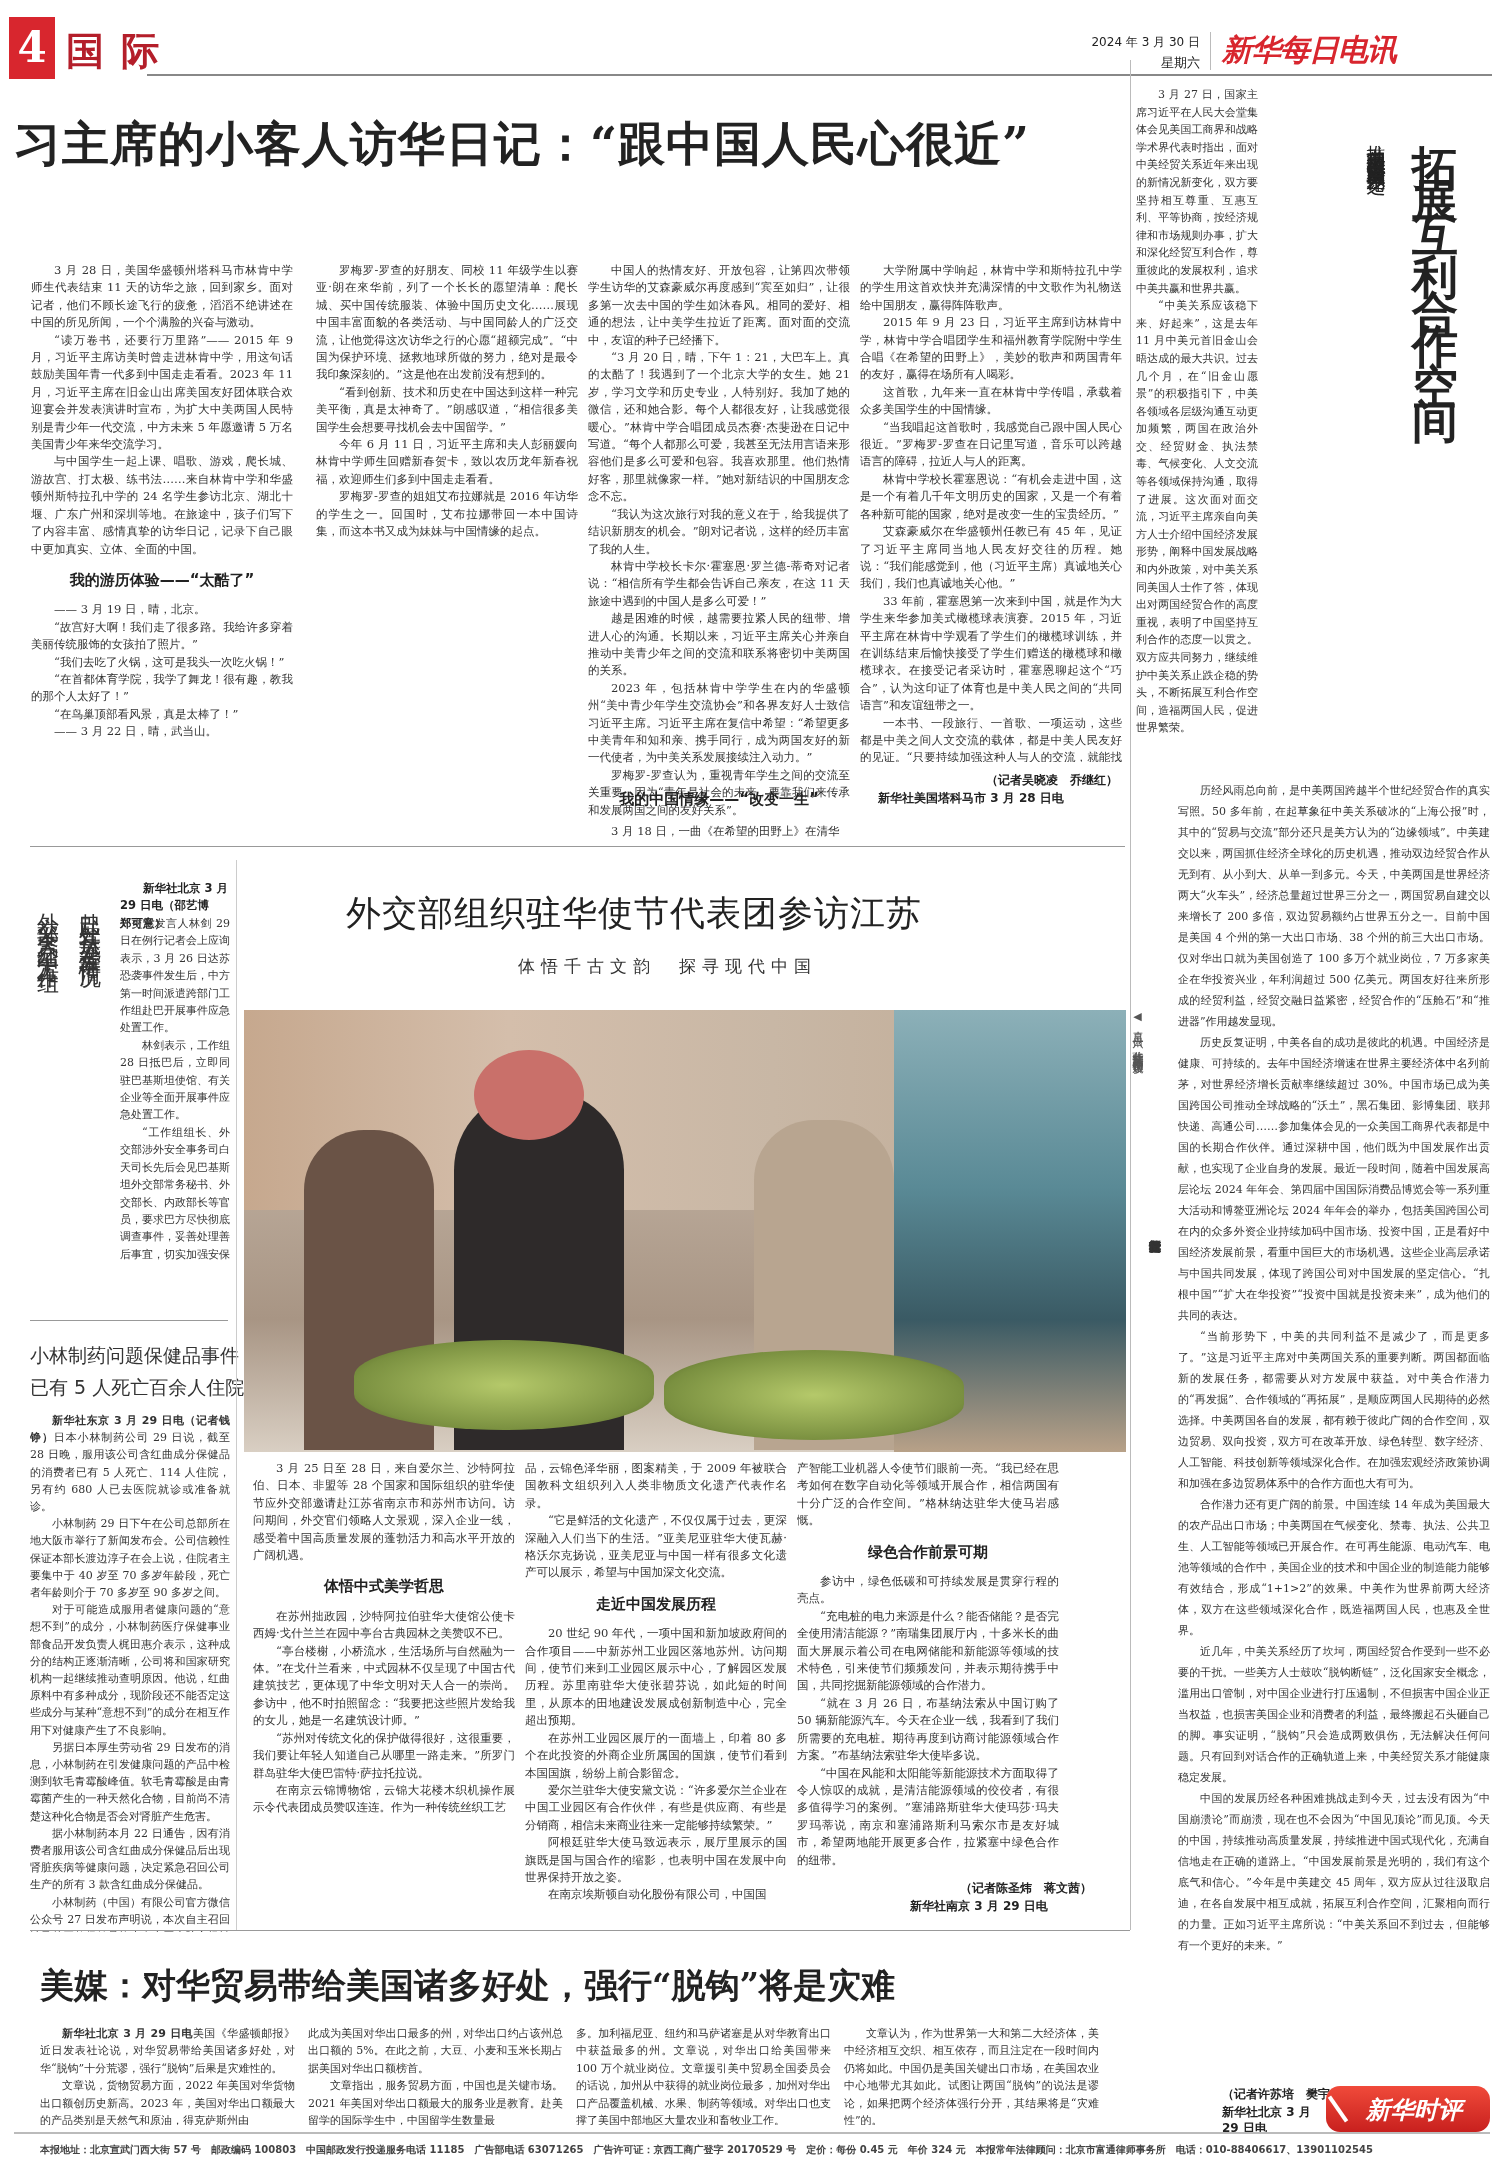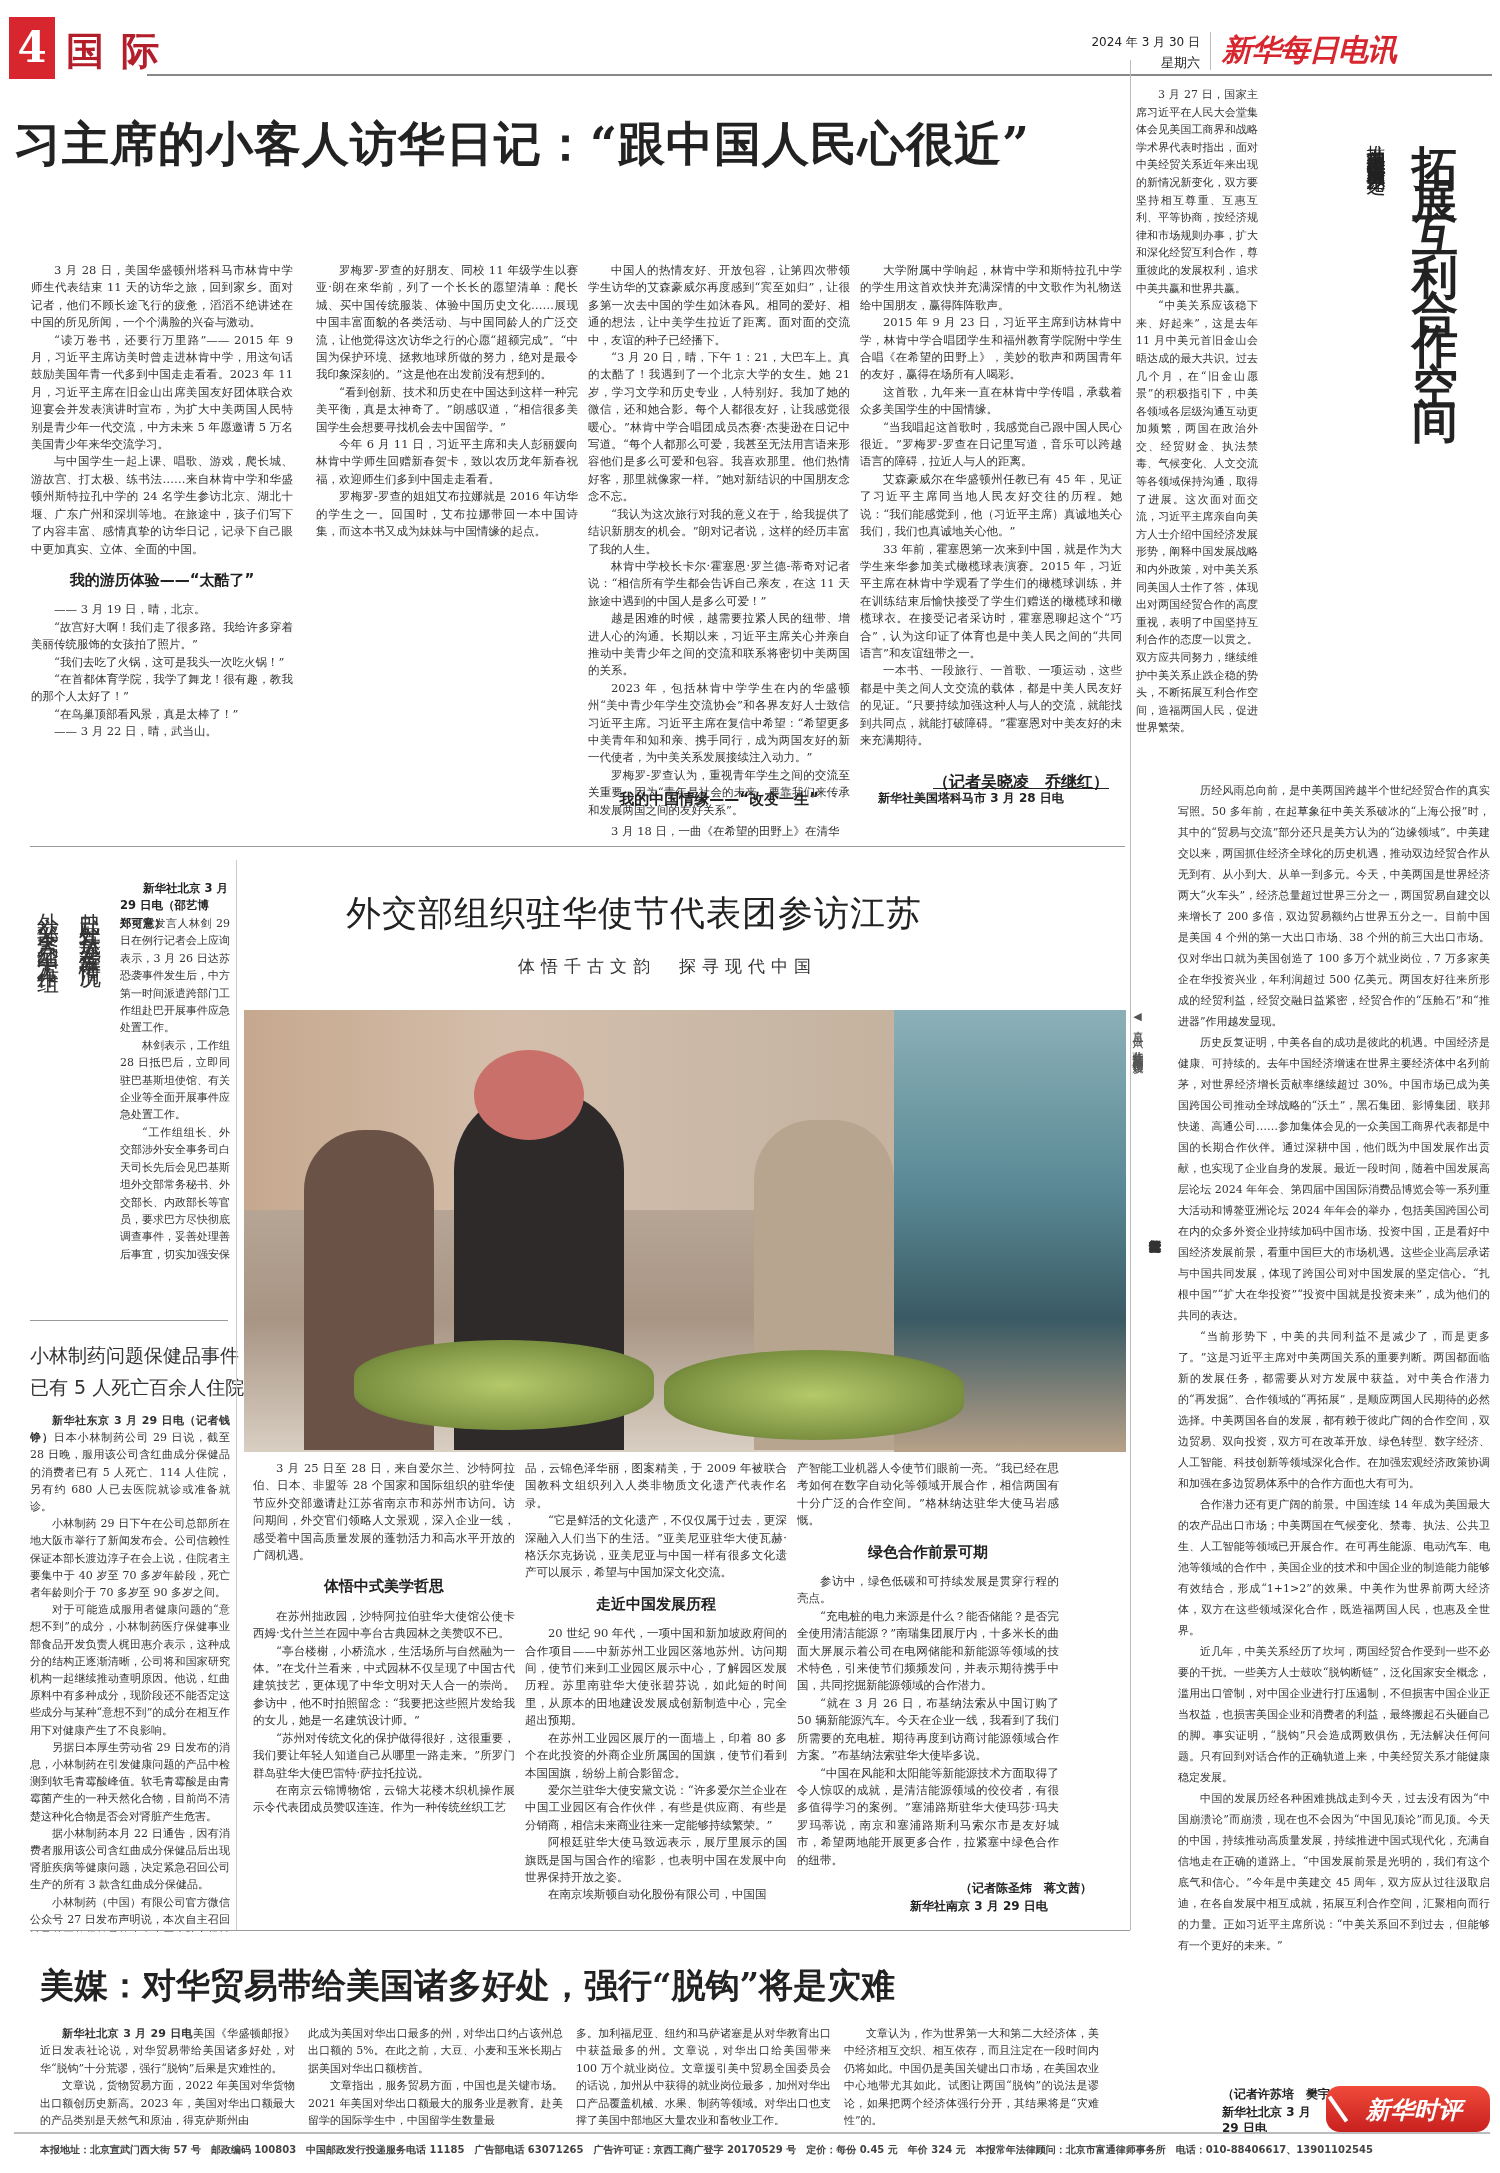--- a/index.html
+++ b/index.html
@@ -66,25 +66,26 @@
   <p>罗梅罗-罗查认为，重视青年学生之间的交流至关重要，因为“青年是社会的未来，要靠我们来传承和发展两国之间的友好关系”。</p>
 </div>
 <div class="abs sub-head" style="left:588px;top:790px;width:262px;margin:0;">我的中国情缘——“改变一生”</div>
 <div class="abs body-text" style="left:588px;top:823px;width:262px;">3 月 18 日，一曲《在希望的田野上》在清华</div>
 
 <div class="col body-text" style="left:860px;top:262px;width:262px;height:500px;">
   <p>大学附属中学响起，林肯中学和斯特拉孔中学的学生用这首欢快并充满深情的中文歌作为礼物送给中国朋友，赢得阵阵歌声。</p>
   <p>2015 年 9 月 23 日，习近平主席到访林肯中学，林肯中学合唱团学生和福州教育学院附中学生合唱《在希望的田野上》，美妙的歌声和两国青年的友好，赢得在场所有人喝彩。</p>
   <p>这首歌，九年来一直在林肯中学传唱，承载着众多美国学生的中国情缘。</p>
   <p>“当我唱起这首歌时，我感觉自己跟中国人民心很近。”罗梅罗-罗查在日记里写道，音乐可以跨越语言的障碍，拉近人与人的距离。</p>
+  <p>林肯中学校长霍塞恩说：“有机会走进中国，这是一个有着几千年文明历史的国家，又是一个有着各种新可能的国家，绝对是改变一生的宝贵经历。”</p>
   <p>艾森豪威尔在华盛顿州任教已有 45 年，见证了习近平主席同当地人民友好交往的历程。她说：“我们能感觉到，他（习近平主席）真诚地关心我们，我们也真诚地关心他。”</p>
   <p>33 年前，霍塞恩第一次来到中国，就是作为大学生来华参加美式橄榄球表演赛。2015 年，习近平主席在林肯中学观看了学生们的橄榄球训练，并在训练结束后愉快接受了学生们赠送的橄榄球和橄榄球衣。在接受记者采访时，霍塞恩聊起这个“巧合”，认为这印证了体育也是中美人民之间的“共同语言”和友谊纽带之一。</p>
   <p>一本书、一段旅行、一首歌、一项运动，这些都是中美之间人文交流的载体，都是中美人民友好的见证。“只要持续加强这种人与人的交流，就能找到共同点，就能打破障碍。”霍塞恩对中美友好的未来充满期待。</p>
 </div>
-<div class="abs dateline" style="left:933px;top:772px;font-size:16px;text-decoration:underline;">（记者吴晓凌　乔继红）</div>
+<div class="abs dateline" style="left:986px;top:772px;font-size:12px;">（记者吴晓凌　乔继红）</div>
 <div class="abs dateline" style="left:878px;top:790px;font-size:12px;">新华社美国塔科马市 3 月 28 日电</div>
 
 <div class="rule" style="left:30px;top:846px;width:1095px;height:1px;"></div>
 
 <div class="rule" style="left:1130px;top:60px;width:1px;height:1870px;background:#bbb;"></div>
 
 <div class="col kai" style="left:1136px;top:86px;width:122px;height:668px;font-size:11px;line-height:17.6px;color:#333;text-align:justify;">
   <p style="text-indent:2em;">3 月 27 日，国家主席习近平在人民大会堂集体会见美国工商界和战略学术界代表时指出，面对中美经贸关系近年来出现的新情况新变化，双方要坚持相互尊重、互惠互利、平等协商，按经济规律和市场规则办事，扩大和深化经贸互利合作，尊重彼此的发展权利，追求中美共赢和世界共赢。</p>
   <p style="text-indent:2em;">“中美关系应该稳下来、好起来”，这是去年 11 月中美元首旧金山会晤达成的最大共识。过去几个月，在“旧金山愿景”的积极指引下，中美各领域各层级沟通互动更加频繁，两国在政治外交、经贸财金、执法禁毒、气候变化、人文交流等各领域保持沟通，取得了进展。这次面对面交流，习近平主席亲自向美方人士介绍中国经济发展形势，阐释中国发展战略和内外政策，对中美关系同美国人士作了答，体现出对两国经贸合作的高度重视，表明了中国坚持互利合作的态度一以贯之。双方应共同努力，继续维护中美关系止跌企稳的势头，不断拓展互利合作空间，造福两国人民，促进世界繁荣。</p>
 </div>

